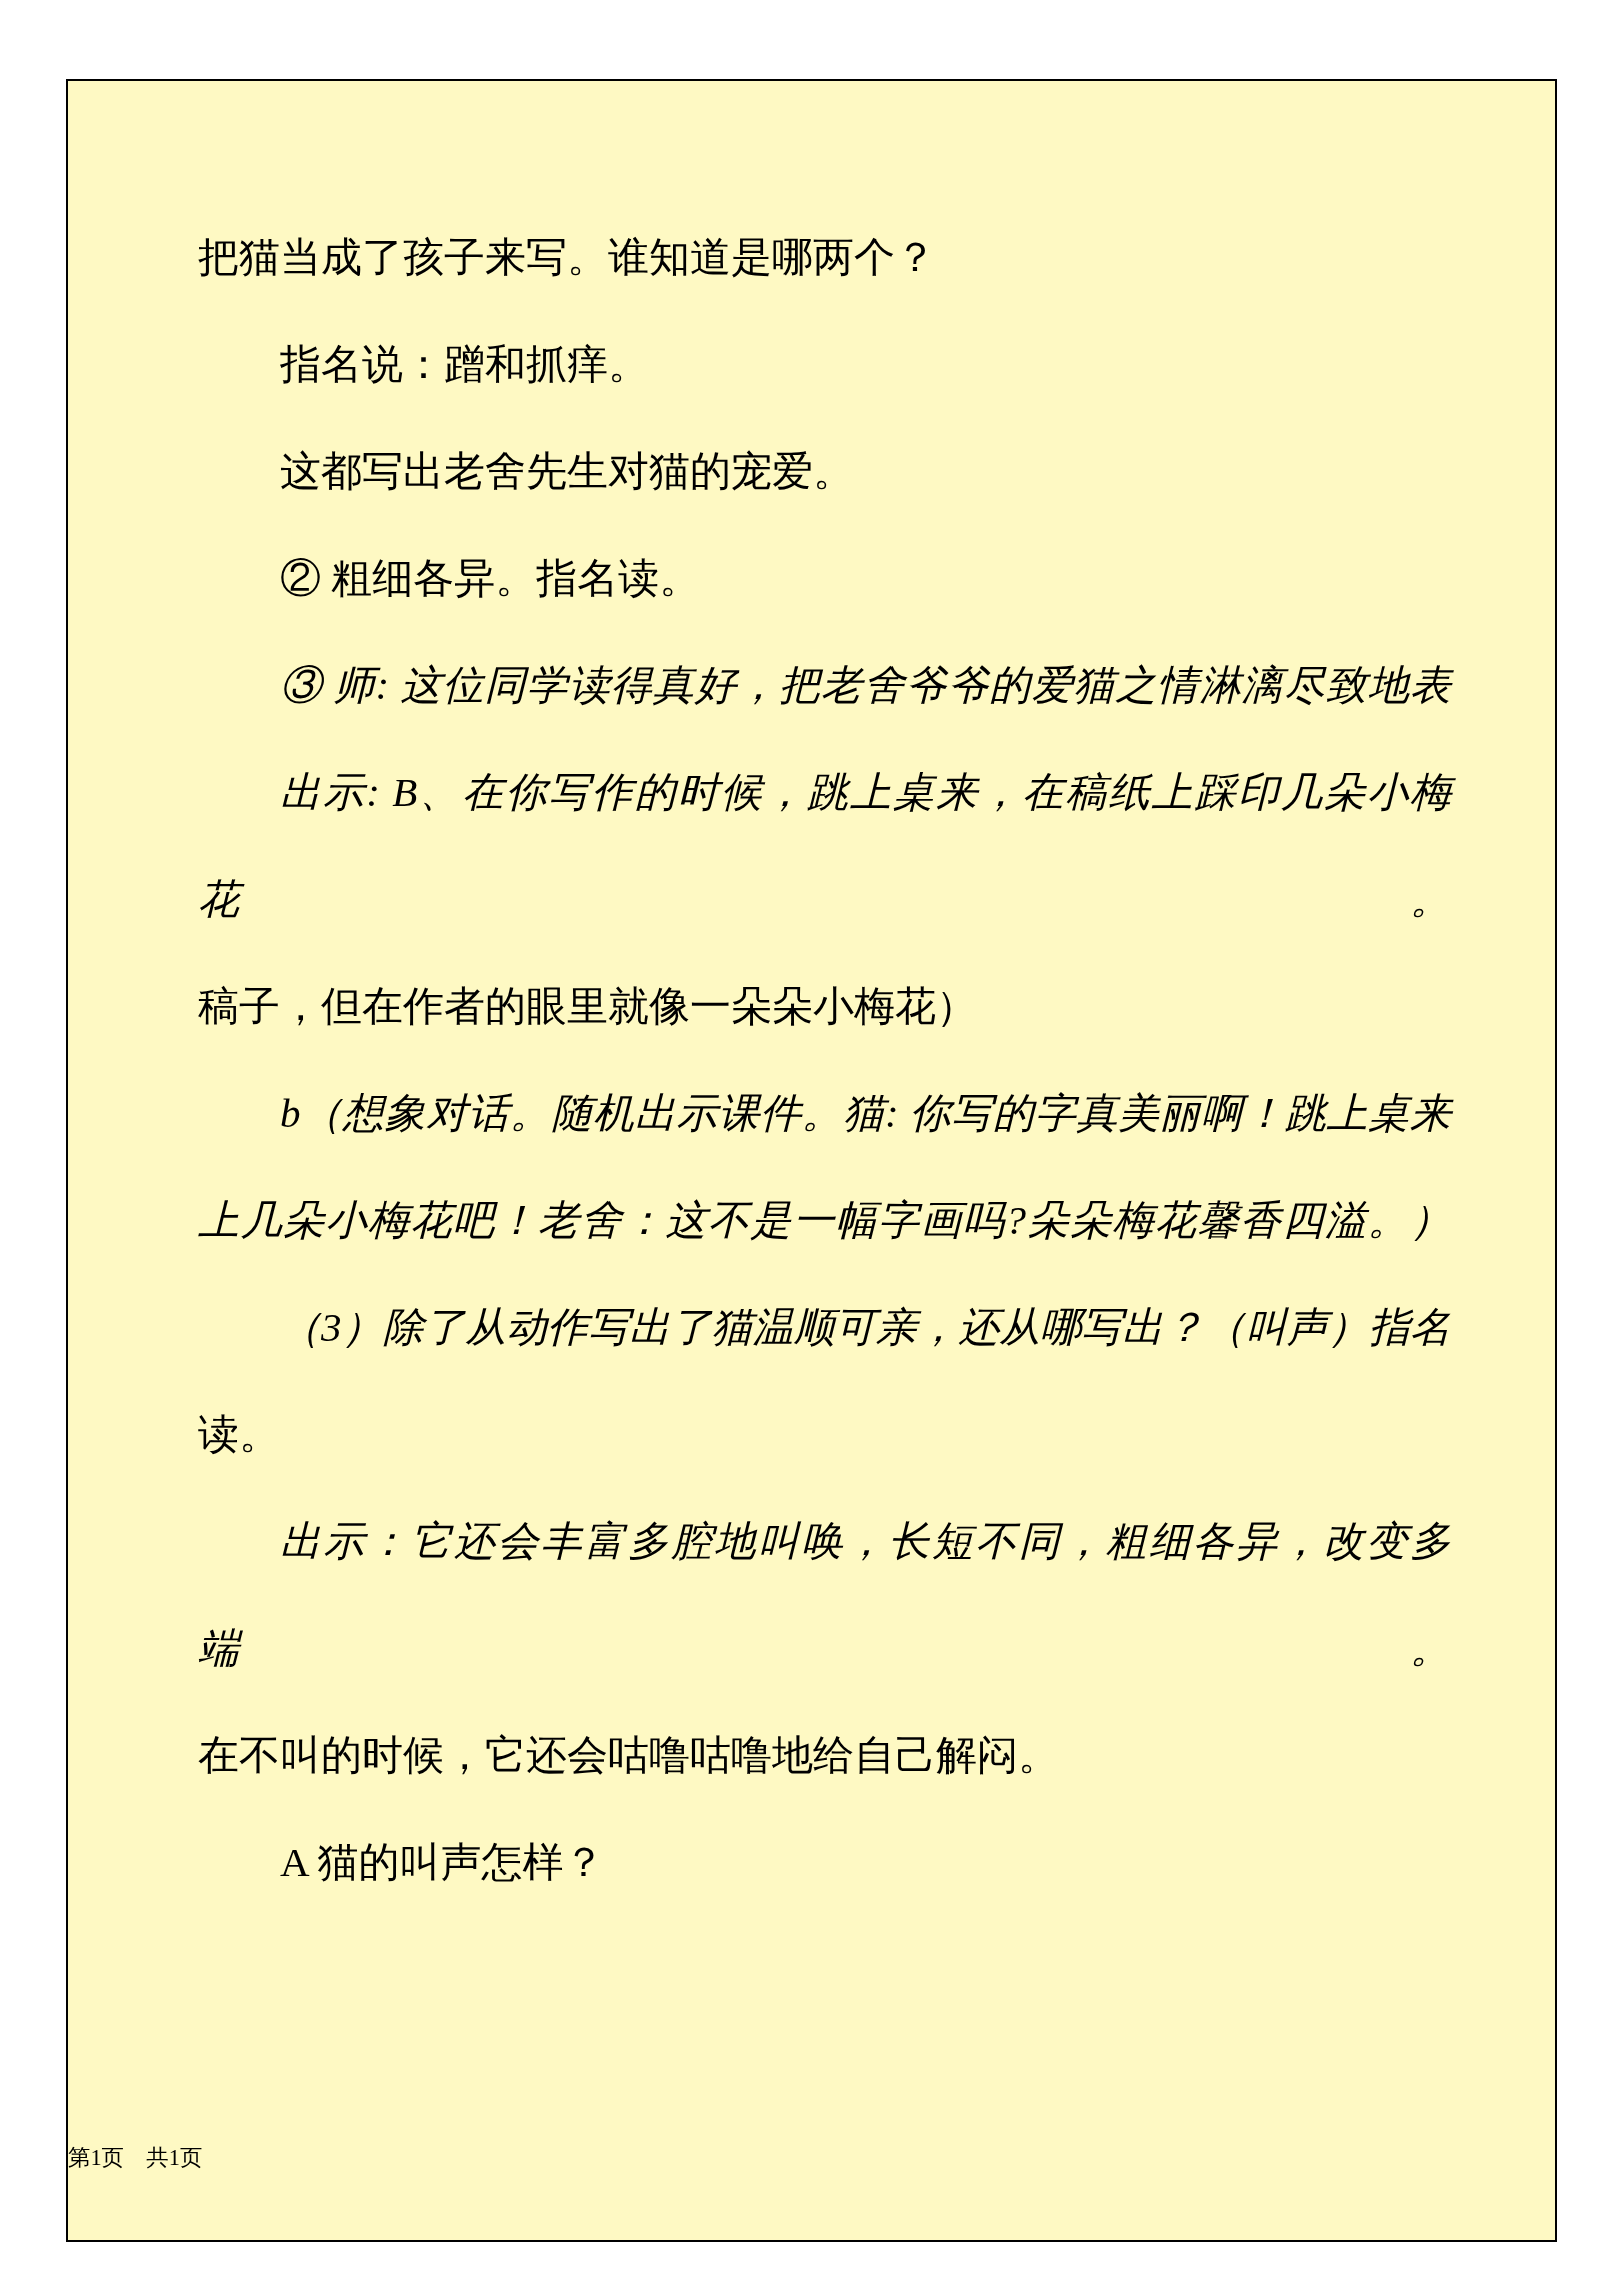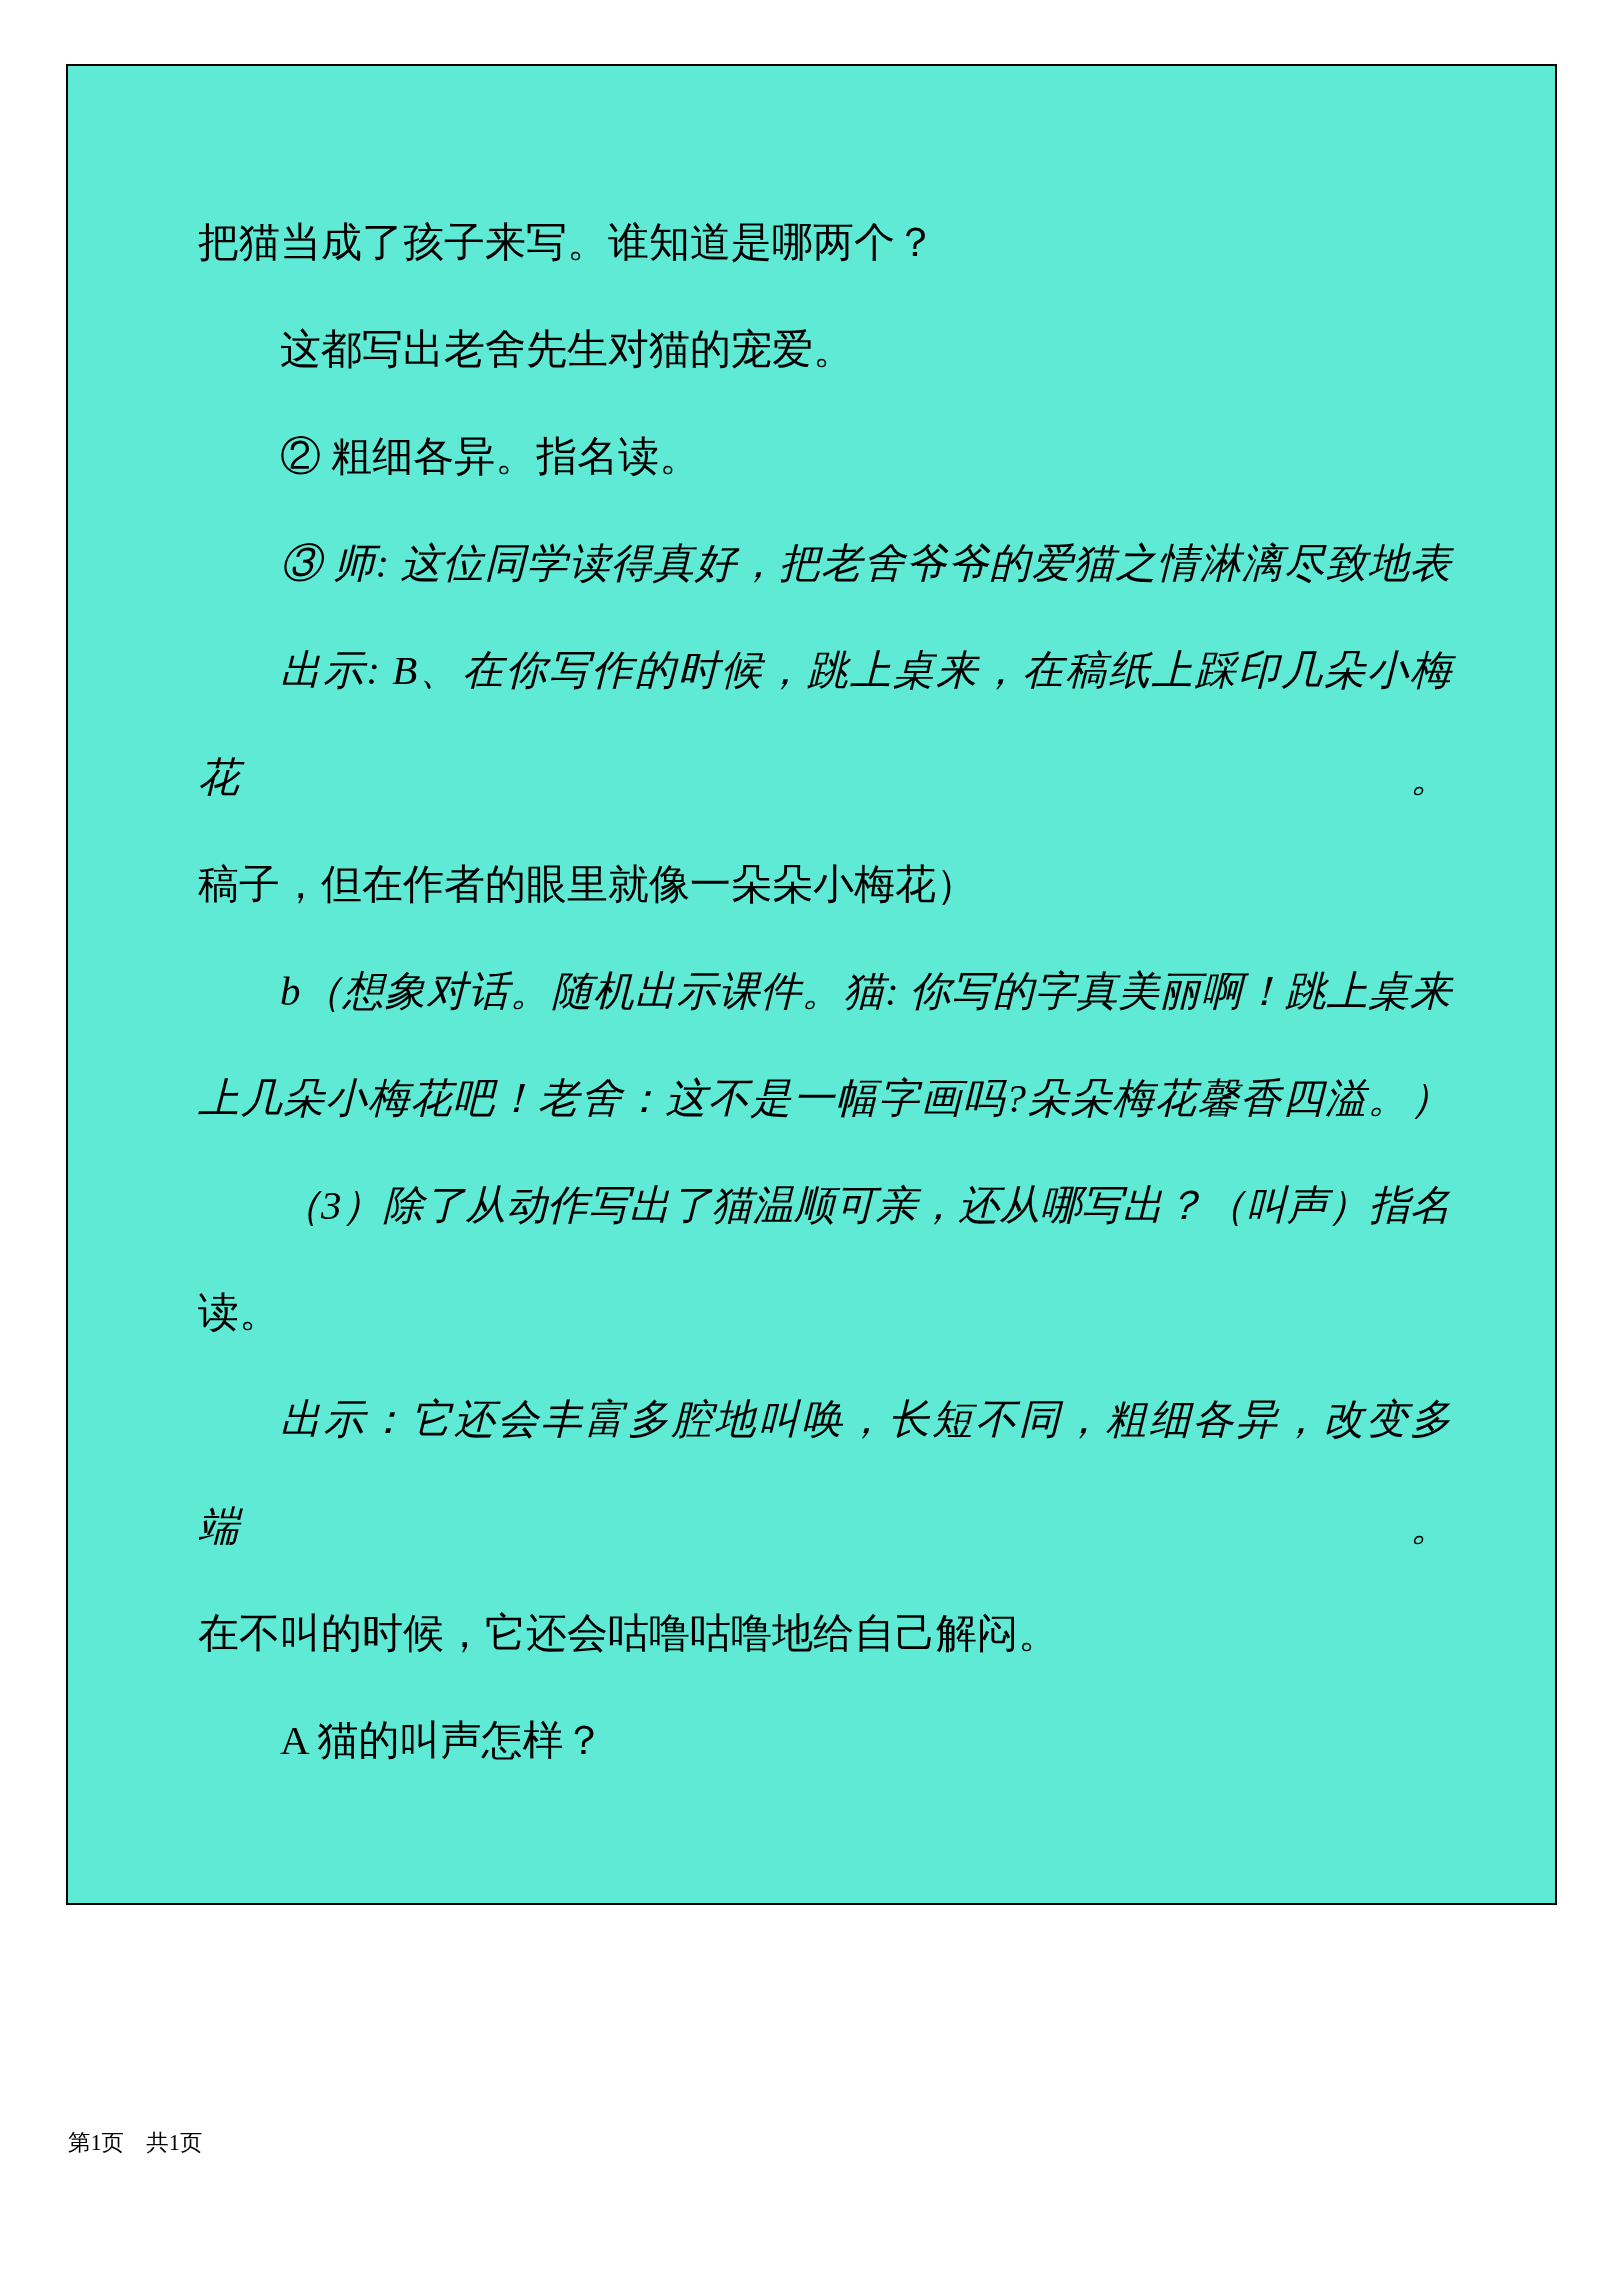--- a/index.html
+++ b/index.html
@@ -14,26 +14,26 @@
   .page {
     position: absolute;
     left: 0; top: 0;
     width: 1623px;
     height: 2295px;
     background: #ffffff;
   }
   .doc-frame {
     position: absolute;
     left: 66px;
-    top: 64px;
+    top: 79px;
     width: 1491px;
-    height: 1841px;
+    height: 2163px;
     box-sizing: border-box;
     border: 2.8px solid #000000;
-    background: #5eead4;
+    background: #fef9c3;
   }
   .doc-body {
     position: absolute;
     left: 130px;
     top: 123px;
     width: 1253px;
     font-size: 41px;
     line-height: 107px;
     color: #000000;
     text-align: left;
@@ -60,20 +60,21 @@
     color: #000000;
   }
 </style>
 </head>
 <body>
 
 <div class="page">
   <div class="doc-frame">
     <div class="doc-body">
         <div class="line">把猫当成了孩子来写。谁知道是哪两个？</div>
+        <div class="line indent">指名说：蹭和抓痒。</div>
         <div class="line indent">这都写出老舍先生对猫的宠爱。</div>
         <div class="line indent">② 粗细各异。指名读。</div>
         <div class="line indent full">③ 师: 这位同学读得真好，把老舍爷爷的爱猫之情淋漓尽致地表</div>
         <div class="line indent full">出示: B、在你写作的时候，跳上桌来，在稿纸上踩印几朵小梅花。</div>
         <div class="line">稿子，但在作者的眼里就像一朵朵小梅花）</div>
         <div class="line indent full">b（想象对话。随机出示课件。猫: 你写的字真美丽啊！跳上桌来</div>
         <div class="line full">上几朵小梅花吧！老舍：这不是一幅字画吗?朵朵梅花馨香四溢。）</div>
         <div class="line indent full">（3）除了从动作写出了猫温顺可亲，还从哪写出？（叫声）指名</div>
         <div class="line">读。</div>
         <div class="line indent full">出示：它还会丰富多腔地叫唤，长短不同，粗细各异，改变多端。</div>

